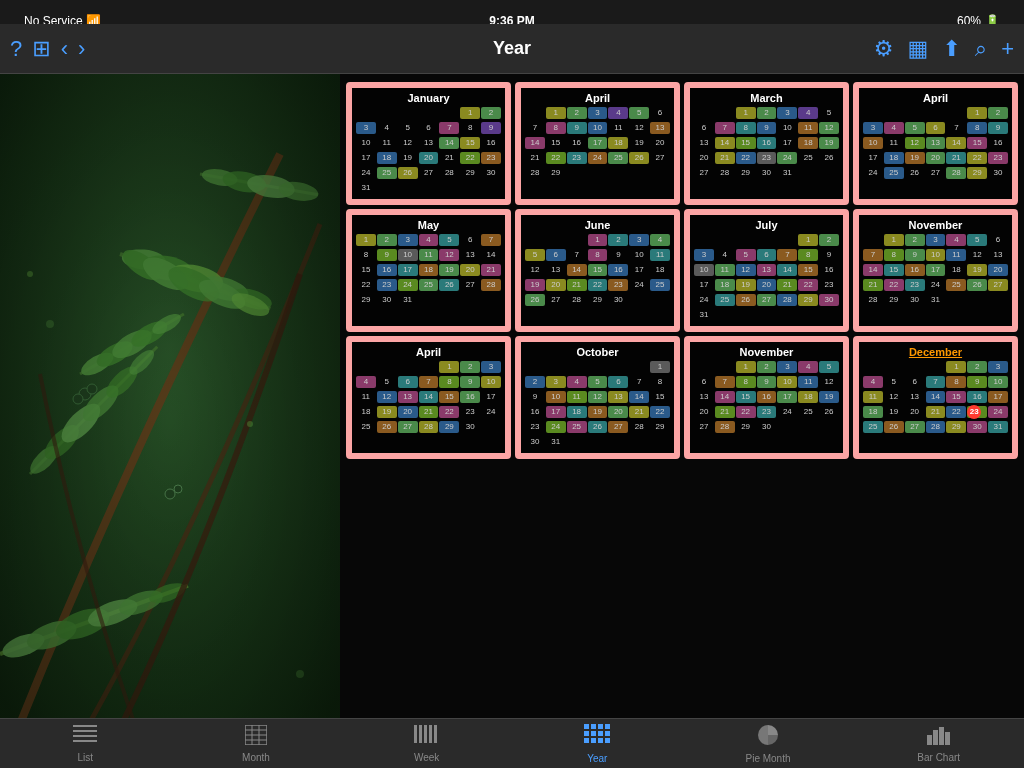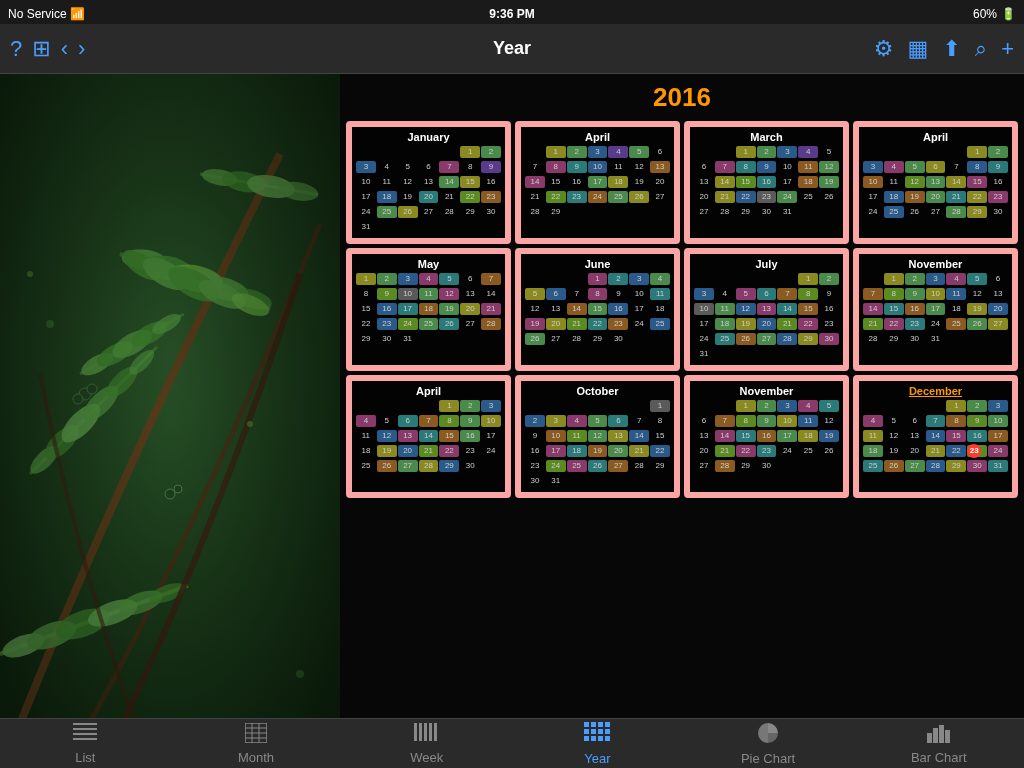--- a/index.html
+++ b/index.html
@@ -12,23 +12,23 @@
       position: relative;
     }
 
     
     #status-bar {
       position: absolute;
       top: 0; left: 0; right: 0;
       height: 28px;
       background: #1a1a1a;
       display: flex;
-      align-items: center;
+      align-items: flex-end;
       justify-content: space-between;
-      padding: 0 8px;
+      padding: 0 24px;
       z-index: 100;
       color: white;
       font-size: 12px;
     }
     .status-left { display: flex; align-items: center; gap: 4px; }
     .status-center { position: absolute; left: 50%; transform: translateX(-50%); font-weight: 600; }
     .status-right { display: flex; align-items: center; gap: 4px; margin-left: 24px; }
 
     
     #toolbar {
@@ -186,21 +186,21 @@
 
     .tab-icon {
       font-size: 20px;
       color: #888;
     }
 
     .tab-item.active .tab-icon { color: #4a9eff; }
     .tab-item.active .tab-label { color: #4a9eff; }
 
     .tab-label {
-      font-size: 13px;
+      font-size: 10px;
       color: #888;
     }
 
     
     .fern-art {
       width: 100%;
       height: 100%;
       position: relative;
       background: linear-gradient(160deg, #1a3d1a 0%, #2d5e2d 40%, #1a3a18 70%, #0e280e 100%);
     }
@@ -328,21 +328,20 @@
           <radialGradient id="vignette" cx="50%" cy="50%" r="70%">
             <stop offset="0%" stop-color="transparent"></stop>
             <stop offset="100%" stop-color="#000000"></stop>
           </radialGradient>
         </defs>
       </svg>
     </div>
   </div>
 
   <div id="calendar-panel">
-    <div class="year-title">2016</div>
     <div class="months-grid" id="months-container">
 
     <div class="month-block">
           <div class="month-name">January</div>
           <div class="cal-grid">
             <div class="day-cell"></div>
             <div class="day-cell"></div>
             <div class="day-cell"></div>
             <div class="day-cell"></div>
             <div class="day-cell"></div>
@@ -866,21 +865,21 @@
     <span class="tab-label" style="color:#4a9eff">Year</span>
   </div>
   <div class="tab-item">
     <div class="tab-icon">
       <svg width="22" height="22" viewBox="0 0 22 22">
         <path d="M11 11 L11 1 A10 10 0 0 1 21 11 Z" fill="#888"></path>
         <path d="M11 11 L21 11 A10 10 0 0 1 11 21 Z" fill="#666"></path>
         <path d="M11 11 L11 21 A10 10 0 1 1 11 1 Z" fill="#777"></path>
       </svg>
     </div>
-    <span class="tab-label">Pie Chart</span>
+    <span class="tab-label">Pie Month</span>
   </div>
   <div class="tab-item">
     <div class="tab-icon">
       <svg width="24" height="20" viewBox="0 0 24 20">
           <rect x="0" y="10" width="5" height="10" fill="#888"></rect>
           <rect x="6" y="5" width="5" height="15" fill="#888"></rect>
           <rect x="12" y="2" width="5" height="18" fill="#888"></rect>
           <rect x="18" y="7" width="5" height="13" fill="#888"></rect>
         </svg>
     </div>

